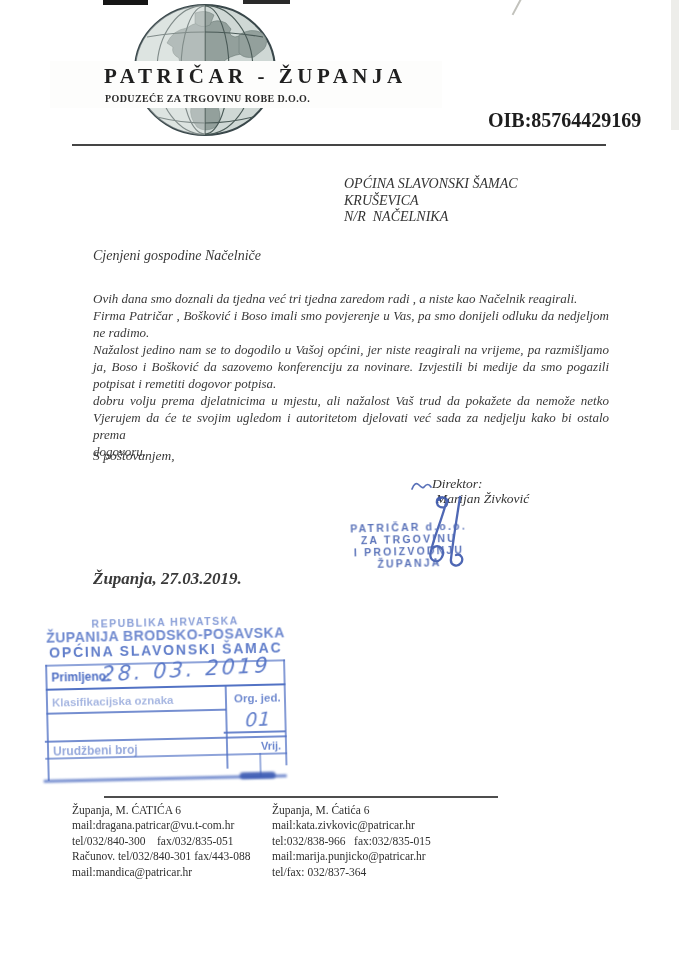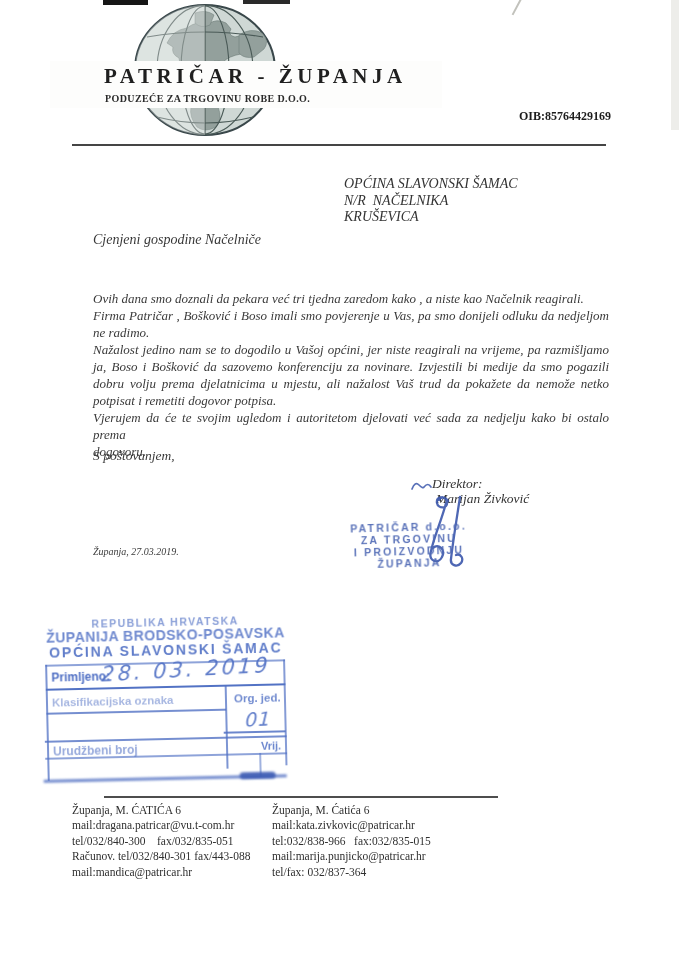--- a/index.html
+++ b/index.html
@@ -20,33 +20,33 @@
   .globe{left:133px;top:3px;width:144px;height:134px;}
   .name-band{left:50px;top:61px;width:392px;height:47px;background:#fdfdfc;}
   .company-name{
     left:104px;top:64px;font-size:21px;font-weight:bold;letter-spacing:4.5px;
     color:#1f1f1f;white-space:pre;
   }
   .company-subtitle{
     left:105px;top:93px;font-size:10px;font-weight:bold;letter-spacing:.4px;
     color:#2a2a2a;white-space:pre;
   }
-  .oib{left:519px;top:109px;font-size:12px;font-weight:bold;color:#1d1d1d;}
+  .oib{left:488px;top:109px;font-size:20px;font-weight:bold;color:#1d1d1d;}
   .header-rule{left:72px;top:144px;width:534px;height:2px;background:#454545;}
 
   
   .recipient{left:344px;top:176px;font-style:italic;font-size:14px;line-height:16.5px;color:#333;}
   .recipient div{white-space:pre;}
-  .salutation{left:93px;top:232px;font-style:italic;font-size:14px;color:#383838;}
+  .salutation{left:93px;top:248px;font-style:italic;font-size:14px;color:#383838;}
   .body-block{left:93px;top:290px;width:516px;font-style:italic;font-size:13px;
     line-height:17px;color:#3a3a3a;}
   .body-block .ln{white-space:nowrap;}
   .body-block .ln.j{white-space:normal;text-align:justify;text-align-last:justify;}
   .closing{left:93px;top:448px;font-style:italic;font-size:13.5px;color:#3a3a3a;}
-  .place-date{left:93px;top:546px;font-style:italic;font-size:10px;color:#3a3a3a;}
+  .place-date{left:93px;top:569px;font-style:italic;font-size:17px;color:#3a3a3a;font-weight:bold;}
 
   
   .signer-title{left:432px;top:476px;font-style:italic;font-size:13.5px;color:#343434;}
   .signer-name{left:436px;top:491px;font-style:italic;font-size:13.5px;color:#343434;}
   .pre-squiggle{left:410px;top:479px;width:24px;height:14px;}
   .signature{left:424px;top:493px;width:60px;height:78px;}
 
   
   .company-stamp{
     left:342px;top:521px;width:134px;text-align:center;
@@ -119,33 +119,33 @@
   </div>
 
   <div class="abs name-band"></div>
   <div class="abs company-name">PATRIČAR - ŽUPANJA</div>
   <div class="abs company-subtitle">PODUZEĆE ZA TRGOVINU ROBE D.O.O.</div>
   <div class="abs oib">OIB:85764429169</div>
   <div class="abs header-rule"></div>
 
   <div class="abs recipient">
     <div>OPĆINA SLAVONSKI ŠAMAC</div>
+    <div>KRUŠEVICA</div>
     <div>N/R  NAČELNIKA</div>
-    <div>KRUŠEVICA</div>
   </div>
 
   <div class="abs salutation">Cjenjeni gospodine Načelniče</div>
   <div class="abs body-block">
-    <div class="ln">Ovih dana smo doznali da pekara već tri tjedna zaredom kako , a niste kao Načelnik reagirali.</div>
+    <div class="ln">Ovih dana smo doznali da tjedna već tri tjedna zaredom radi , a niste kao Načelnik reagirali.</div>
     <div class="ln j">Firma Patričar , Bošković i Boso imali smo povjerenje u Vas,  pa smo donijeli odluku da nedjeljom</div>
     <div class="ln">ne radimo.</div>
     <div class="ln j">Nažalost jedino nam se to dogodilo u Vašoj općini, jer niste reagirali na vrijeme, pa razmišljamo</div>
     <div class="ln j">ja, Boso i Bošković da sazovemo konferenciju za novinare. Izvjestili bi medije da smo pogazili</div>
+    <div class="ln">potpisat i remetiti dogovor potpisa.</div>
     <div class="ln j">dobru volju prema djelatnicima u mjestu, ali nažalost Vaš trud da pokažete da nemože netko</div>
-    <div class="ln">potpisat i remetiti dogovor potpisa.</div>
     <div class="ln j">Vjerujem da će te svojim ugledom i autoritetom djelovati već sada za nedjelju kako bi ostalo prema</div>
     <div class="ln">dogovoru.</div>
   </div>
   <div class="abs closing">S poštovanjem,</div>
 
   <div class="abs pre-squiggle">
     <svg width="24" height="14" viewBox="0 0 24 14">
       <path d="M2,10 Q5,2 9,6 T14,8 Q18,3 21,8" fill="none" stroke="#3b57ac" stroke-width="1.7" stroke-linecap="round" opacity=".85"></path>
     </svg>
   </div>

